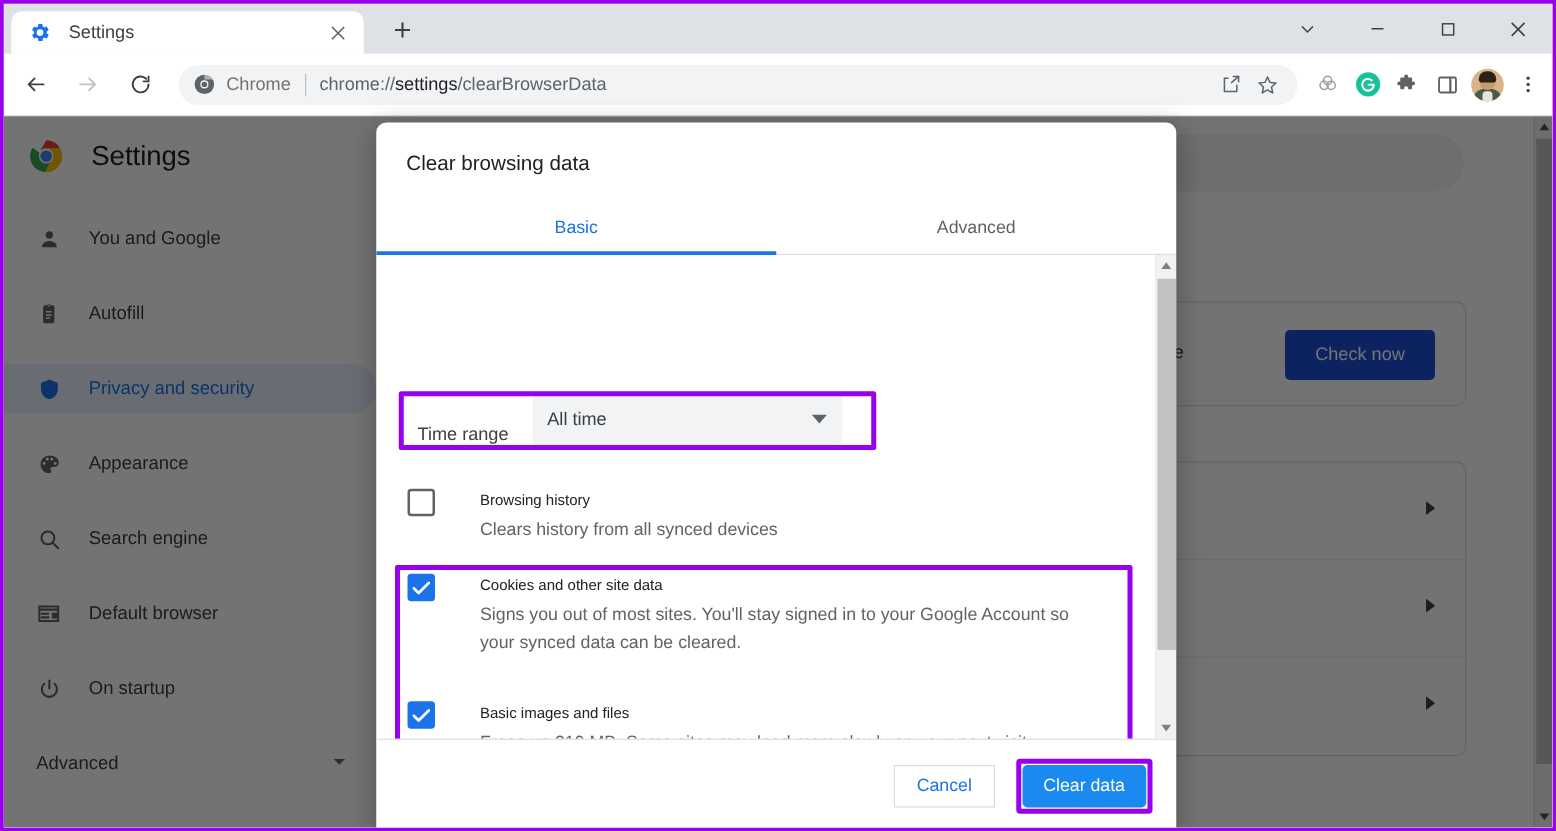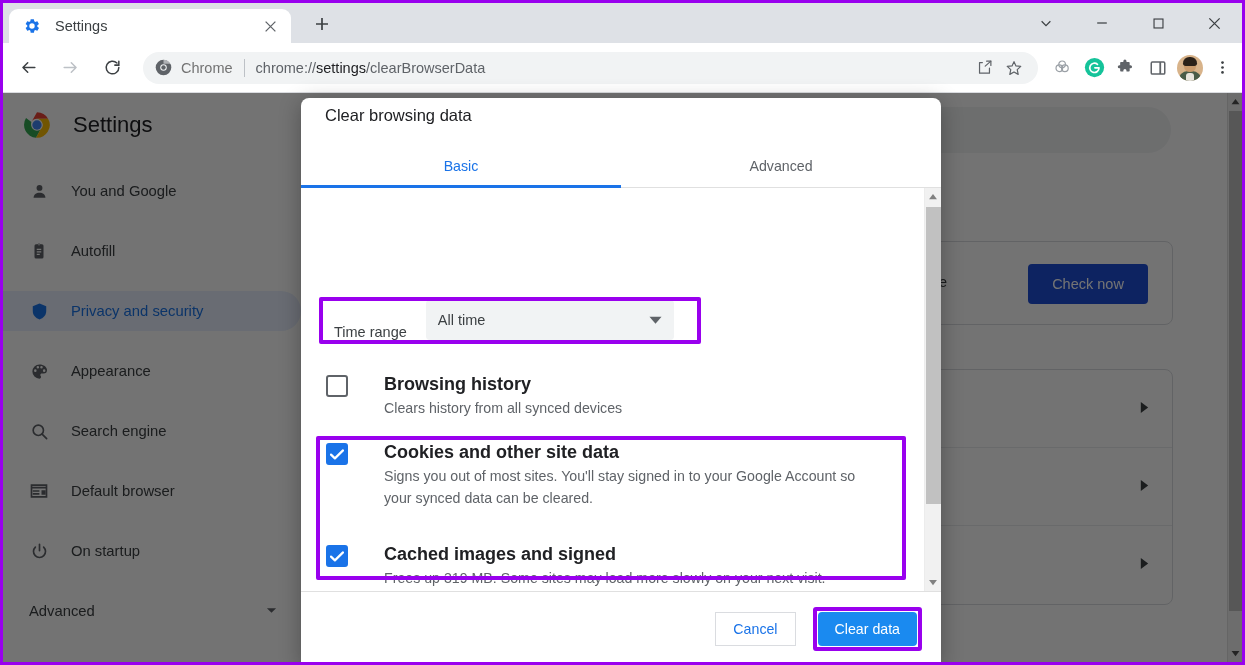--- a/index.html
+++ b/index.html
@@ -227,21 +227,21 @@
   .dialog {
     position: absolute; left: 298px; top: 95px;
     width: 640px; height: 567px;
     background: #ffffff;
     border-radius: 8px 8px 0 0;
     box-shadow: 0 4px 22px rgba(0,0,0,0.30);
     overflow: hidden;
     display: flex; flex-direction: column;
   }
   .dlg-title {
-    padding: 8px 24px 0 24px;
+    padding: 24px 24px 0 24px;
     font-size: 16.5px; color: #202124; font-weight: 400;
   }
   .dlg-tabs {
     display: flex; margin-top: 20px;
     border-bottom: 1px solid #e0e0e0;
     height: 43px;
   }
   .dlg-tab {
     flex: 1 1 50%;
     display: flex; align-items: center; justify-content: center;
@@ -304,21 +304,21 @@
     width: 22px; height: 22px; flex: 0 0 22px;
     border: 2px solid #5f6368; border-radius: 3px;
     background: #ffffff;
     margin-top: 2px;
   }
   .cbox.checked {
     background: #1a73e8; border-color: #1a73e8;
     display: flex; align-items: center; justify-content: center;
   }
   .ci-text { margin-left: 36px; }
-  .ci-title { font-size: 18px; color: #202124; line-height: 22px; font-weight: bold; }
+  .ci-title { font-size: 12px; color: #202124; line-height: 22px; }
   .ci-desc { font-size: 14.2px; color: #5f6368; line-height: 22px; margin-top: 2px; }
 
   .dlg-footer {
     flex: 0 0 auto;
     height: 74px;
     border-top: 1px solid #e0e0e0;
     display: flex; align-items: center; justify-content: flex-end;
     padding-right: 19px;
     position: relative;
   }
@@ -660,21 +660,21 @@
           </span>
         </div>
 
         <div class="checkitem" style="left:0; top:355px; width:590px;">
           <span class="cbox checked">
             <svg width="14" height="11" viewBox="0 0 14 11" stroke="#ffffff" stroke-width="2.2" fill="none" stroke-linecap="round" stroke-linejoin="round">
                 <path d="M1 5.6 L4.9 9.4 L13 1.4"></path>
               </svg>
           </span>
           <span class="ci-text">
-            <div class="ci-title">Cached images and signed</div>
+            <div class="ci-title">Basic images and files</div>
             <div class="ci-desc">Frees up 319 MB. Some sites may load more slowly on your next visit.</div>
           </span>
         </div>
 
         <div class="hl-box" style="left:15px; top:248px; width:590px; height:144px;"></div>
 
       </div>
 
       <div class="dlg-scrollbar">
         <div class="sb-arrow" style="top:0;">

